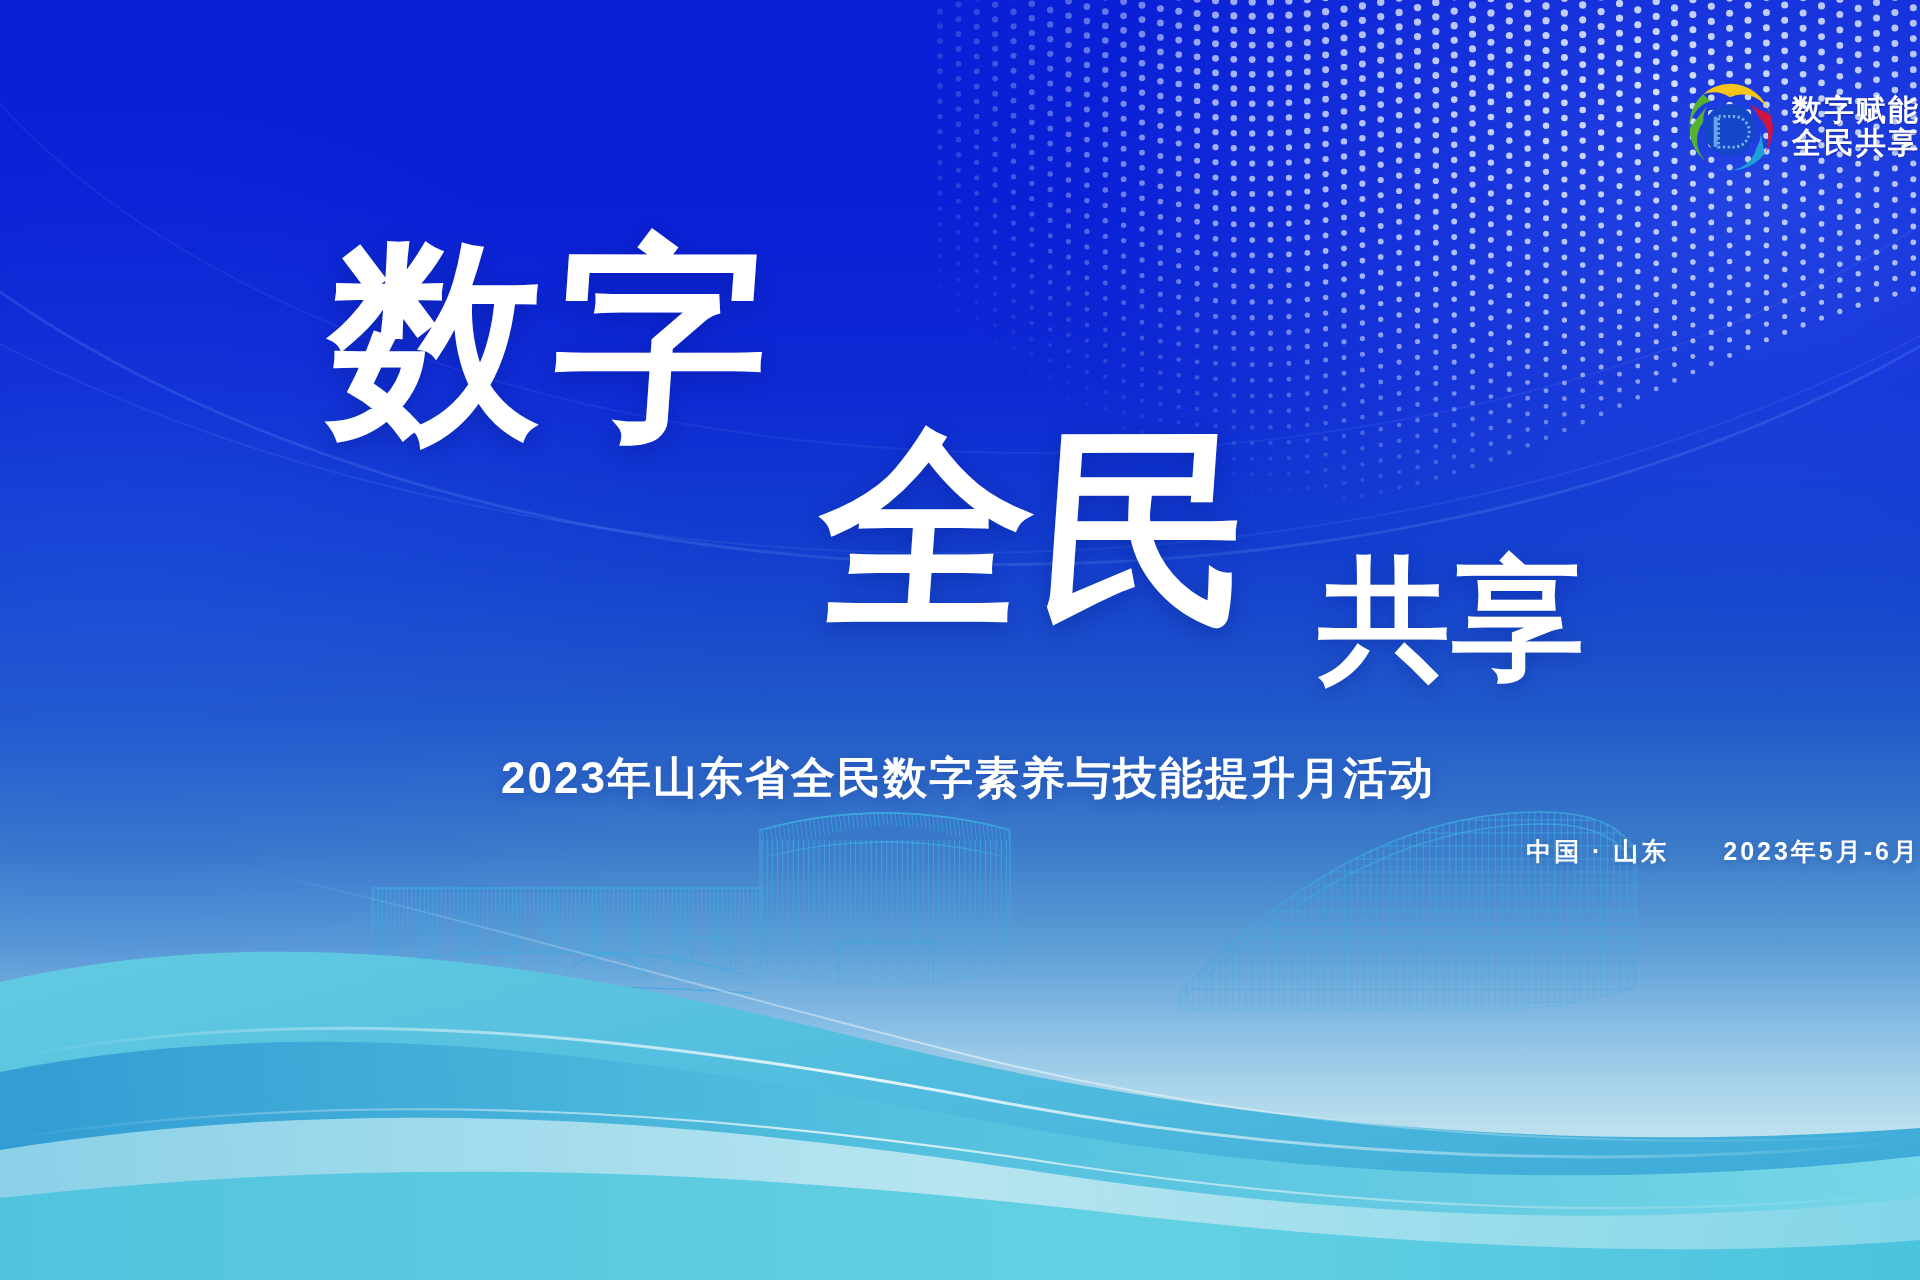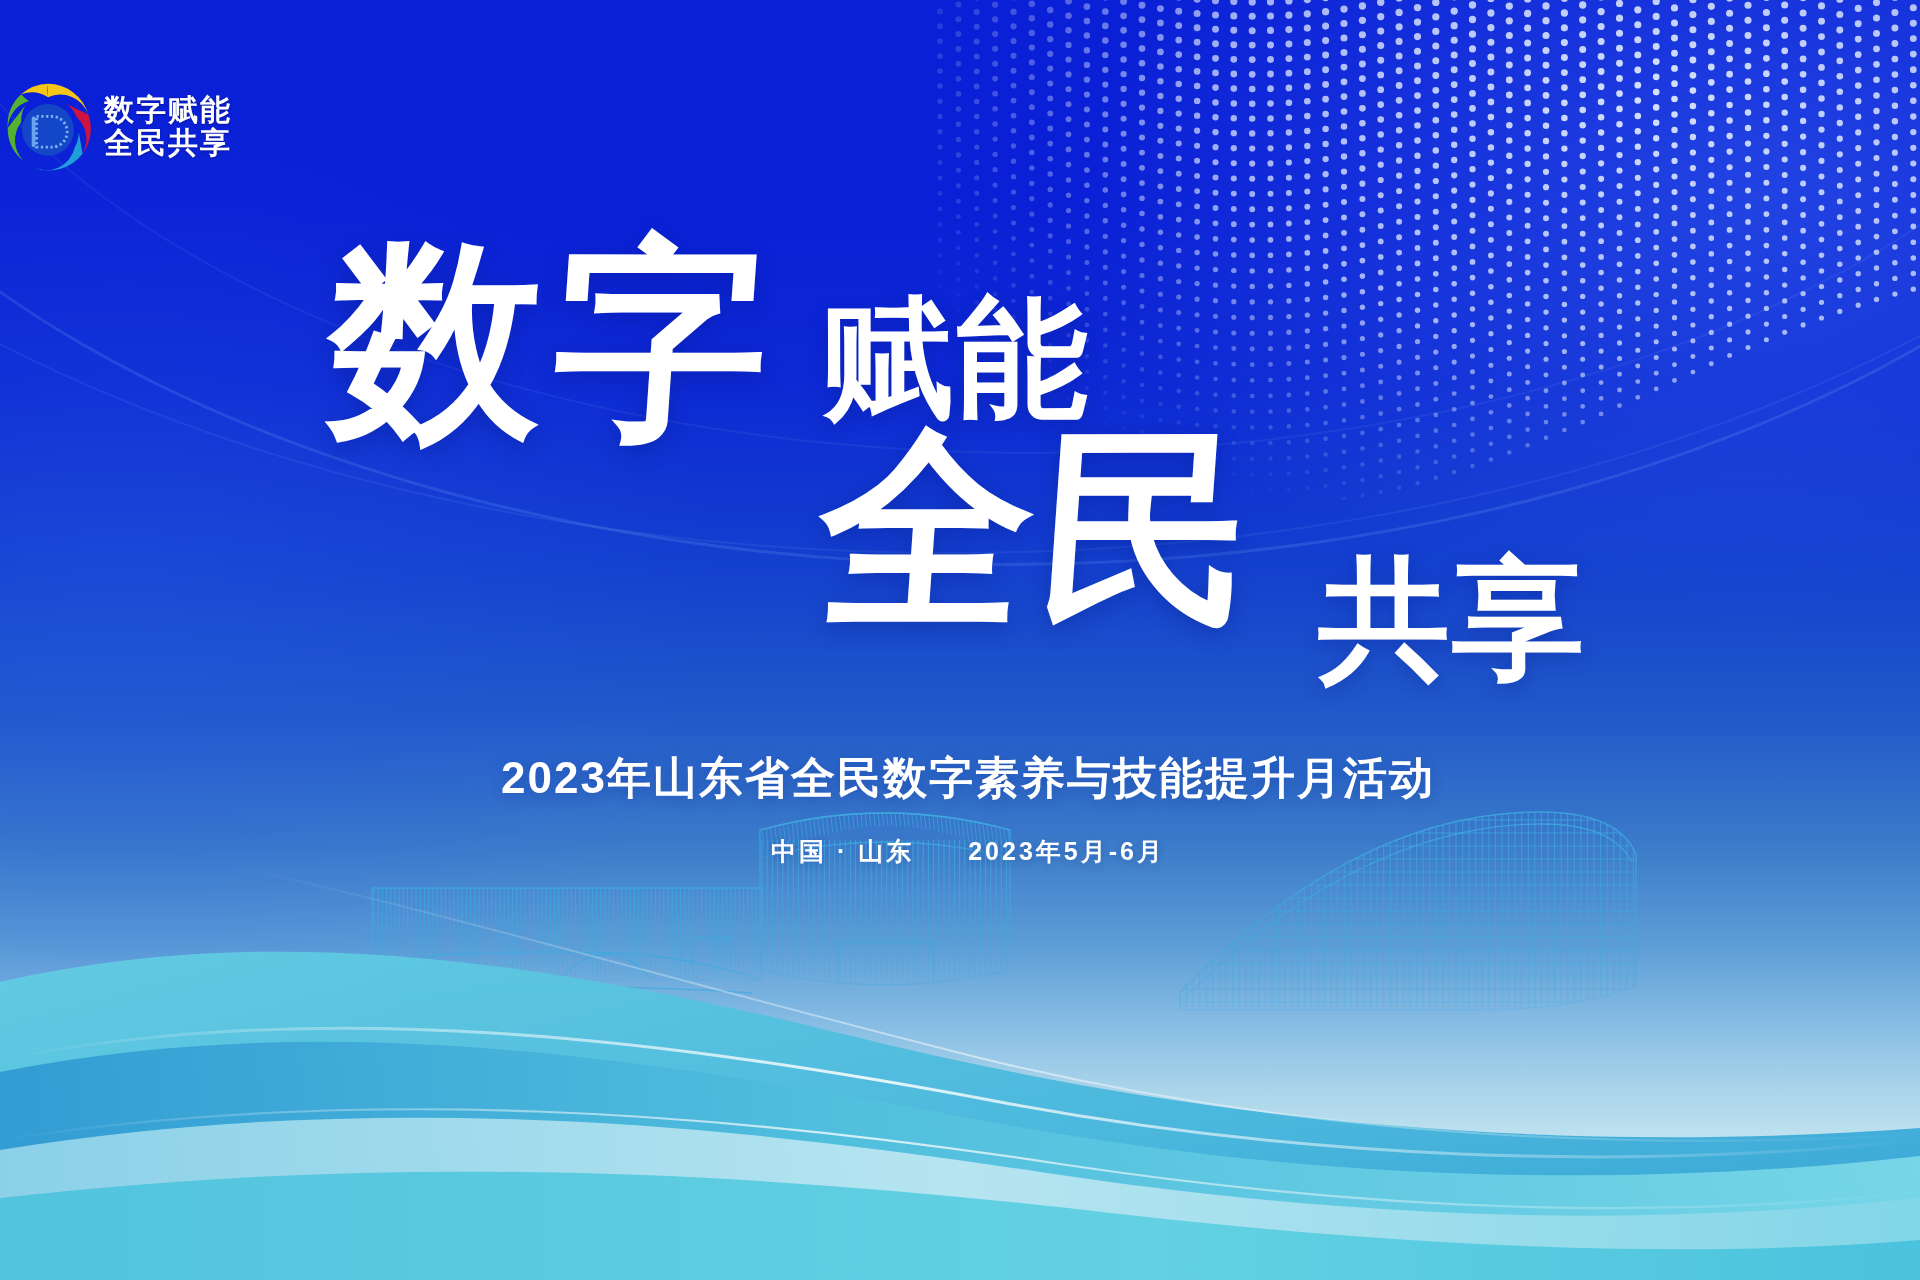--- a/index.html
+++ b/index.html
@@ -74,22 +74,22 @@
     height:560px;
     width:100%;
   }
 
   
   .logo-row{
     position:absolute;
     left:0;right:0;top:78px;
     display:flex;
     align-items:center;
-    justify-content:flex-start;
-    gap:8px;
+    justify-content:flex-end;
+    gap:14px;
     z-index:6;
   }
   .logo-mark{width:96px;height:96px;display:block;}
   .logo-words{
     display:flex;
     flex-direction:column;
     gap:3px;
     line-height:1;
   }
   .logo-words span{
@@ -171,20 +171,21 @@
     margin:0;
     text-shadow:0 3px 14px rgba(0,30,130,.30);
   }
   .dateline{
     margin-top:30px;
     color:#ffffff;
     font-size:25px;
     font-weight:700;
     letter-spacing:3px;
     text-shadow:0 2px 9px rgba(0,30,130,.28);
+    text-align:right;
   }
   .dateline .sep{display:inline-block;width:34px;}
 </style>
 </head>
 <body>
 
 <div class="poster">
 
   <div class="layer">
     <div class="leftglow"></div>
@@ -2069,21 +2070,20 @@
     </svg>
     <div class="logo-words">
       <span>数字赋能</span>
       <span>全民共享</span>
     </div>
   </div>
 
   <div class="headline">
     <div class="hl-inner">
       <div class="brush hl-shuzi">数字</div>
-      <div class="sans hl-funeng">赋能</div>
       <div class="sans hl-quanmin">全民</div>
       <div class="sans hl-gongxiang">共享</div>
     </div>
   </div>
 
   <div class="sub-block">
     <p class="subtitle">2023年山东省全民数字素养与技能提升月活动</p>
     <div class="dateline">
       <span>中国 · 山东</span>
       <span class="sep"></span>

